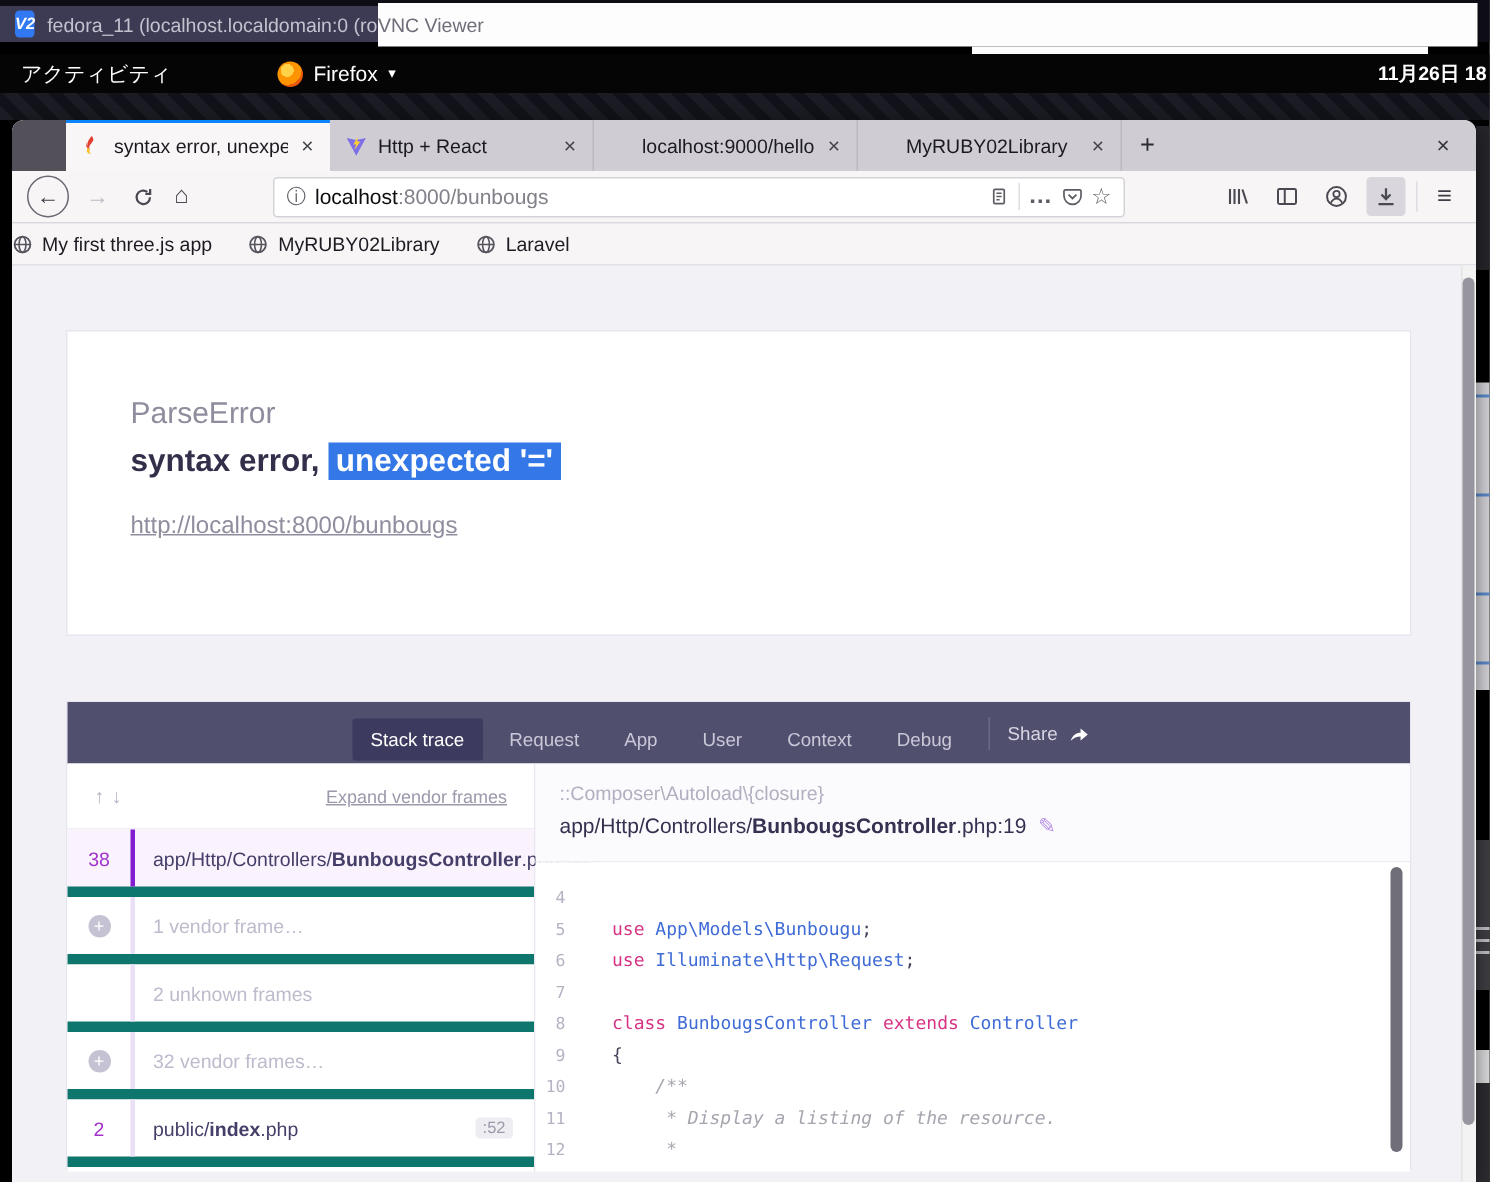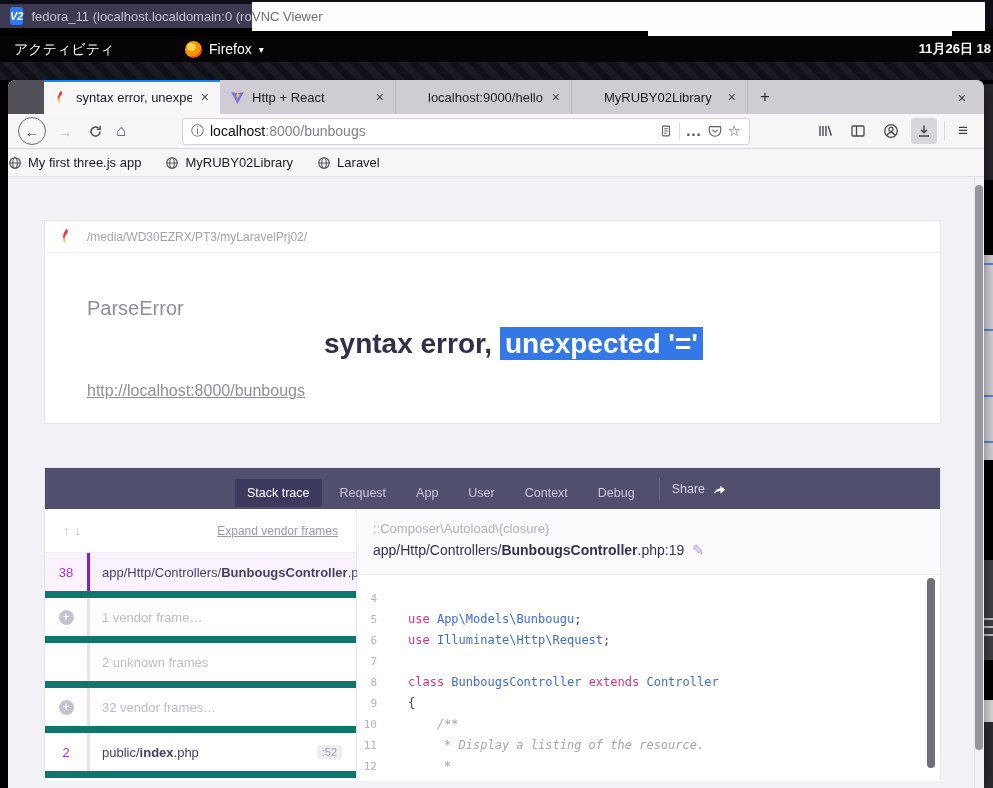--- a/index.html
+++ b/index.html
@@ -60,21 +60,21 @@
   #content { position:absolute; left:0; top:97px; width:976px; height:611px; background:#f1f1f6; }
   #pg-scroll-track { position:absolute; right:0; top:0; width:10px; height:611px; background:#f3f3f3; border-left:1px solid #e3e3e3; }
   #pg-scroll-thumb { position:absolute; right:1px; top:8px; width:8px; height:565px; background:#97969e; border-radius:4px; }
 
   
   #card1 { position:absolute; left:36px; top:43px; width:897px; height:204px; background:#fff; border:1px solid #e7e6ee; }
   #c1head { height:32px; display:flex; align-items:center; gap:13px; padding-left:14px; border-bottom:1px solid #efeef4; }
   #ppath { font-size:12px; color:#a4a2b4; }
   #c1body { padding:44px 0 0 42px; }
   #eclass { font-size:20px; color:#8f8d9d; }
-  #emsg { margin-top:8px; font-size:28px; font-weight:bold; color:#332f4b;text-align:center; }
+  #emsg { margin-top:8px; font-size:21px; font-weight:bold; color:#332f4b; }
   #emsg .hl { background:#3477e6; color:#fff; padding:1px 5px; }
   #elink { display:inline-block; margin-top:22px; font-size:16px; color:#908e9e; text-decoration:underline; }
 
   
   #card2 { position:absolute; left:36px; top:290px; width:897px; height:313px; background:#fff; border:1px solid #e7e6ee; }
   #c2bar { height:41px; background:#514f6e; display:flex; align-items:center; font-size:12.5px; color:#c9c8d8; }
   #darktabs { display:flex; align-items:center; gap:6px; margin-left:190px;margin-top:8px; }
   .dtab { padding:7px 12px; border-radius:2px; }
   .dtab.act { background:#3c3a5f; color:#fff; }
   .dsep { width:1px; height:22px; background:#6c6a89; margin:0 12px; }
@@ -282,27 +282,20 @@
             <path d="M2 8h12" stroke="#56555d" stroke-width="1.2"></path>
           </svg>
           <span>Laravel</span>
         </div>
       </div>
   </div>
 
   <div id="content">
 
     <div id="card1">
-      <div id="c1head">
-        <svg width="15" height="17" viewBox="0 0 16 18">
-          <path d="M8.2 0.8c2.2 2.6 1.2 4.3-.4 5.9C6.2 8.3 5.6 9.9 6.7 11.6 3.8 10.5 2.8 7.7 4.4 5.5c-.7 1.6-.4 2.7.4 3.5C4.2 6.8 5.6 3.5 8.2 0.8z" fill="#ec3553"></path>
-          <path d="M6.7 11.6c-.9 1.6-.1 3.1 1.4 3.4-2 .4-3.9-.8-3.9-2.7 0-.9.5-1.7 1.2-2.3.2.6.6 1.1 1.3 1.6z" fill="#fbc12c"></path>
-        </svg>
-        <span id="ppath">/media/WD30EZRX/PT3/myLaravelPrj02/</span>
-      </div>
       <div id="c1body">
         <div id="eclass">ParseError</div>
         <div id="emsg"><span>syntax error, </span><span class="hl">unexpected '='</span></div>
         <a id="elink">http://localhost:8000/bunbougs</a>
       </div>
     </div>
 
     <div id="card2">
       <div id="c2bar">
         <div id="darktabs">

